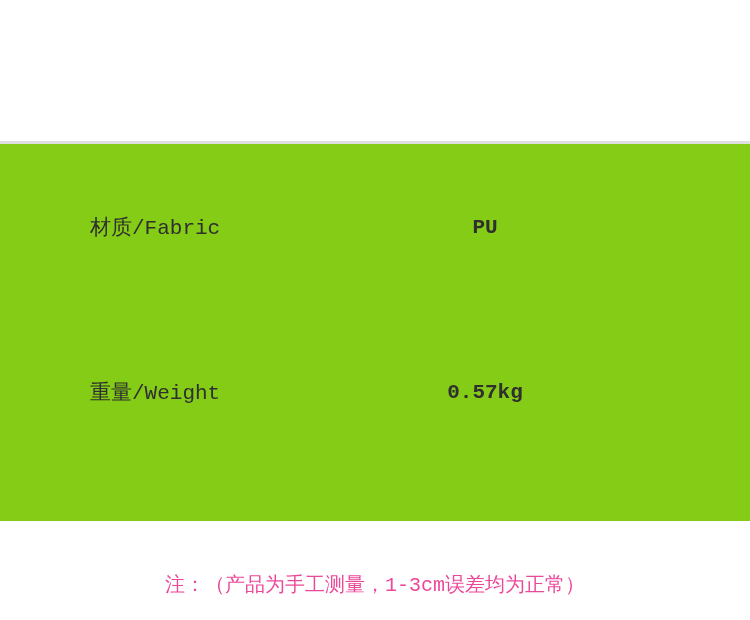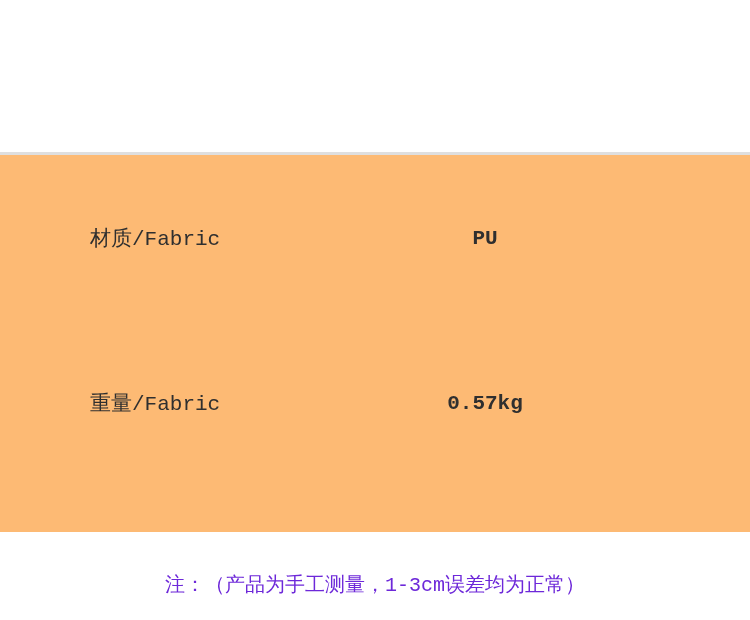--- a/index.html
+++ b/index.html
@@ -11,24 +11,24 @@
     height: 620px;
     position: relative;
     overflow: hidden;
     background: #ffffff;
     font-family: "Liberation Mono", "DejaVu Sans Mono", monospace;
     color: #2f2f2f;
   }
   .spec-panel {
     position: absolute;
     left: 0;
-    top: 152px;
+    top: 141px;
     width: 750px;
     height: 380px;
-    background: #fdba74;
+    background: #84cc16;
     border-top: 3px solid #dfdfdf;
     box-sizing: border-box;
     padding-top: 55px;
   }
   .spec-row {
     position: relative;
     height: 55px;
   }
   .spec-label {
     position: absolute;
@@ -51,35 +51,35 @@
   }
   .note {
     position: absolute;
     left: 0;
     top: 566px;
     width: 750px;
     height: 40px;
     line-height: 40px;
     text-align: center;
     font-size: 20px;
-    color: #6d28d9;
+    color: #ec4899;
     white-space: pre;
   }
 </style>
 </head>
 <body>
 
 <div class="spec-panel">
   <div class="spec-row">
     <span class="spec-label">材质/Fabric</span>
     <span class="spec-value">PU</span>
   </div>
   <div class="spec-row">
   </div>
   <div class="spec-row">
   </div>
   <div class="spec-row">
-    <span class="spec-label">重量/Fabric</span>
+    <span class="spec-label">重量/Weight</span>
     <span class="spec-value">0.57kg</span>
   </div>
 </div>
 
 <div class="note">注：（产品为手工测量，1-3cm误差均为正常）</div>
 
 </body></html>

